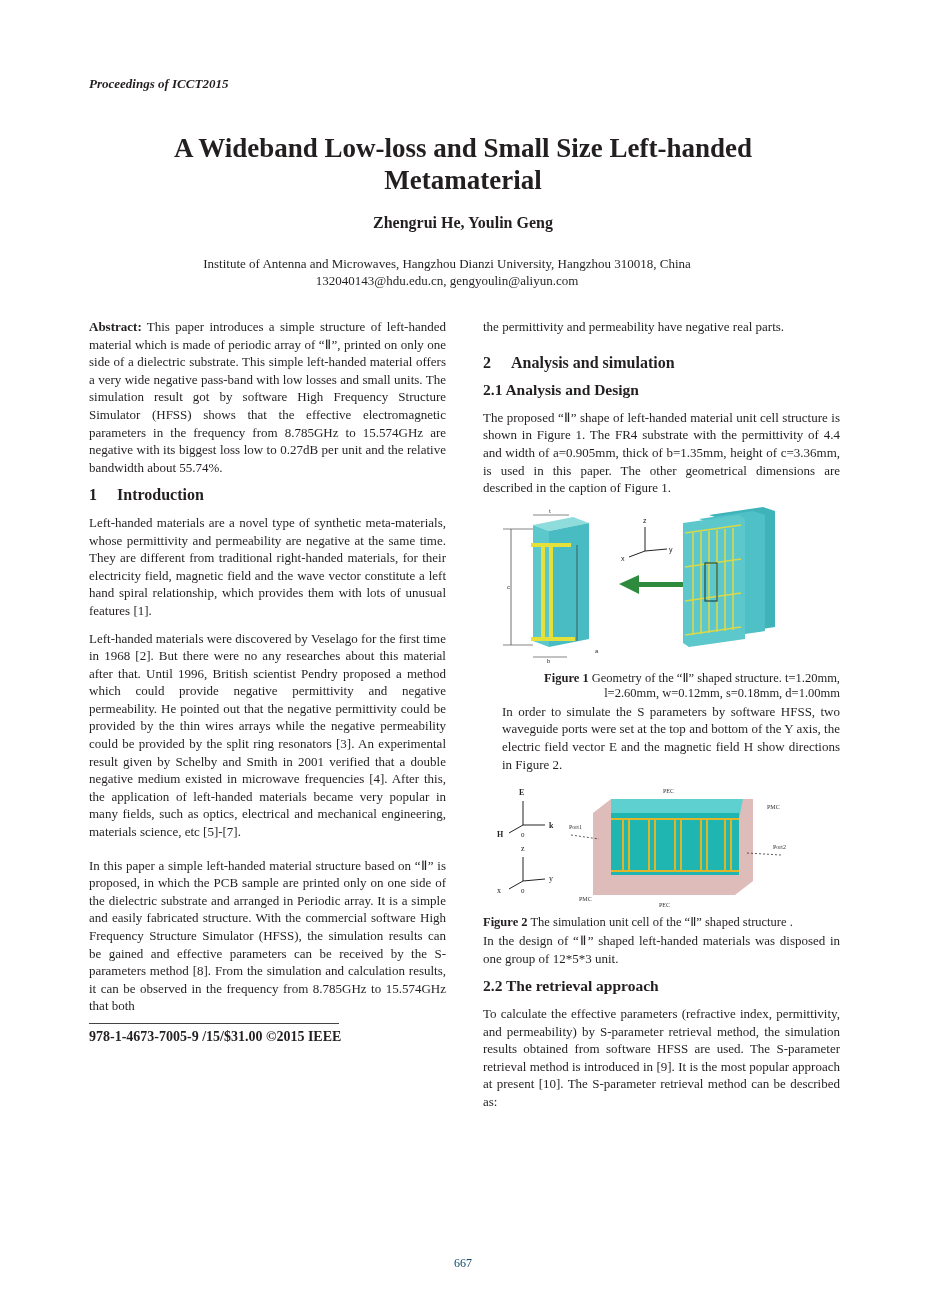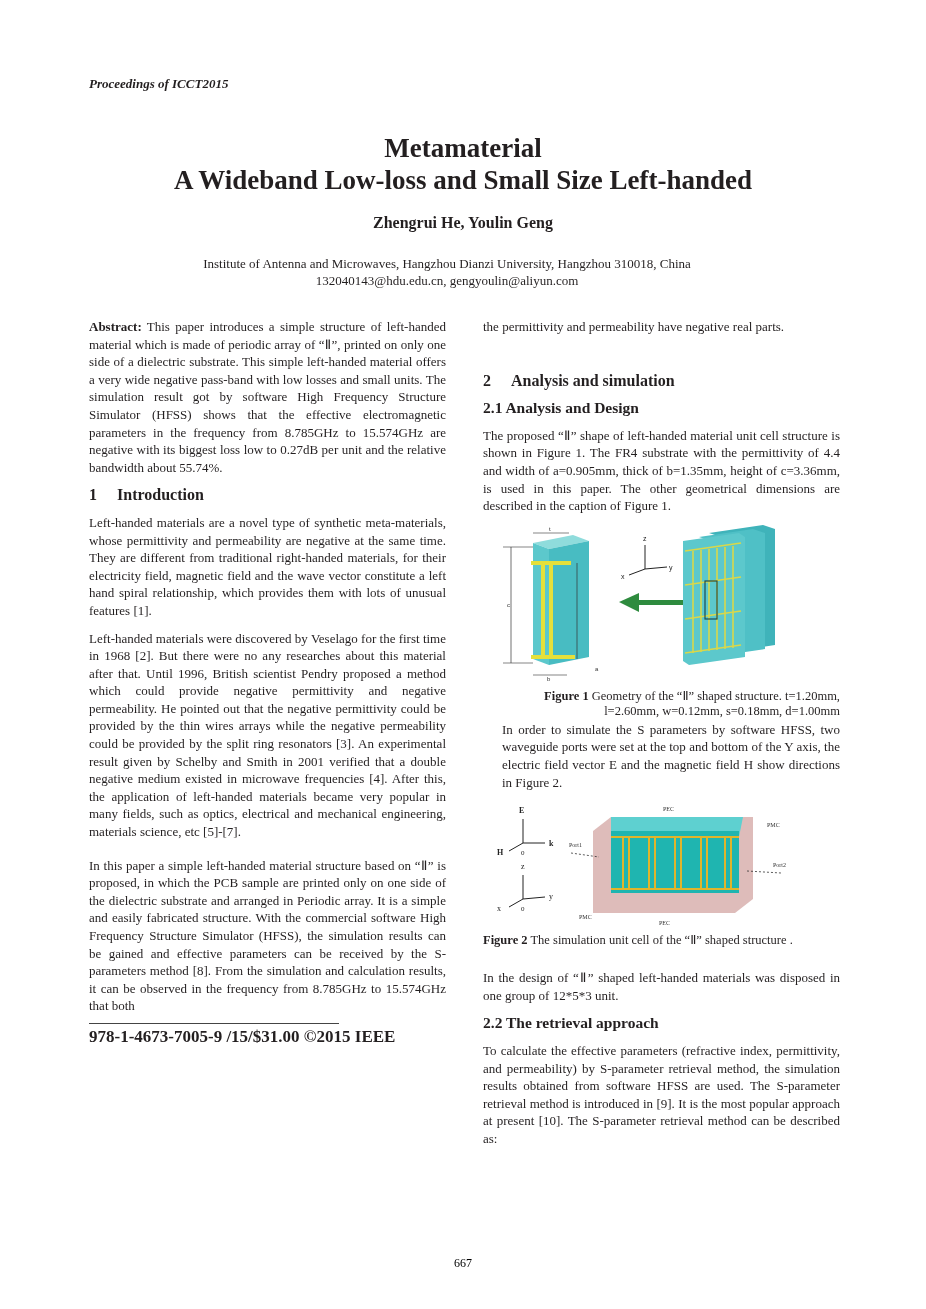--- a/index.html
+++ b/index.html
@@ -18,35 +18,35 @@
 
   p { text-align: justify; }
   .para { margin-bottom: 10px; }
   .b { font-weight: bold; }
 
   h2 { font-size: 16px; font-weight: bold; margin: 14px 0 10px 0; }
   h2 .num { display: inline-block; width: 28px; }
   h3 { font-size: 15.5px; font-weight: bold; margin: 6px 0 10px 0; }
 
   .footnote-rule { width: 250px; border-top: 1px solid #444; margin-top: 8px; }
-  .footnote { font-size: 17px; font-weight: bold; margin-top: 4px; }
+  .footnote { font-size: 14px; font-weight: bold; margin-top: 4px; }
 
   .fig { position: relative; margin: 8px 0 4px 0; }
   .caption { text-align: right; font-size: 12.5px; line-height: 15px; }
 
-  .page-number { position: absolute; left: 0; width: 926px; top: 1256px; text-align: center; font-size: 12px; color: #000000; }
+  .page-number { position: absolute; left: 0; width: 926px; top: 1256px; text-align: center; font-size: 12px; color: #0c4a6e; }
 </style>
 </head>
 <body>
 
 <div class="running-head">Proceedings of ICCT2015</div>
 
 <div class="title">
+  <div>A Wideband Low-loss and Small Size Left-handed</div>
   <div>Metamaterial</div>
-  <div>A Wideband Low-loss and Small Size Left-handed</div>
 </div>
 
 <div class="authors">Zhengrui  He, Youlin  Geng</div>
 
 <div class="affil">
   <div>Institute of Antenna and Microwaves, Hangzhou Dianzi University, Hangzhou 310018,  China</div>
   <div>132040143@hdu.edu.cn,  gengyoulin@aliyun.com</div>
 </div>
 
 <div class="col col-left">
@@ -61,21 +61,21 @@
   <p class="para">Left-handed materials were discovered by Veselago for the first time in 1968 [2]. But there were no any researches about this material after that. Until 1996, British scientist Pendry proposed a method which could provide negative permittivity and negative permeability. He pointed out that the negative permittivity could be provided by the thin wires arrays while the negative permeability could be provided by the split ring resonators [3]. An experimental result given by Schelby and Smith in 2001 verified that a double negative medium existed in microwave frequencies [4]. After this, the application of left-handed materials became very popular in many fields, such as optics, electrical and mechanical engineering, materials science, etc [5]-[7].</p>
   <p class="para" style="margin-top:16px;margin-bottom:0;">In this paper a simple left-handed material structure based on “Ⅱ” is proposed, in which the PCB sample are printed only on one side of the dielectric substrate and arranged in Periodic array. It is a simple and easily fabricated structure. With the commercial software High Frequency Structure Simulator (HFSS), the simulation results can be gained and effective parameters can be received by the S-parameters method [8]. From the simulation and calculation results, it can be observed in the frequency from 8.785GHz to 15.574GHz that both</p>
 
   <div class="footnote-rule"></div>
   <div class="footnote">978-1-4673-7005-9 /15/$31.00 ©2015 IEEE</div>
 </div>
 
 <div class="col col-right">
   <p class="para">the permittivity and permeability have negative real parts.</p>
 
-  <h2 style="margin-top:36px;">
+  <h2 style="margin-top:18px;">
     <span class="num">2</span><span>Analysis and simulation</span>
   </h2>
   <h3>2.1 Analysis and Design</h3>
   <p class="para">The proposed “Ⅱ” shape of left-handed material unit cell structure is shown in Figure 1. The FR4 substrate with the permittivity of 4.4 and width of a=0.905mm, thick of b=1.35mm, height of c=3.36mm, is used in this paper. The other geometrical dimensions are described in the caption of Figure 1.</p>
 
   <div class="fig" style="height:160px;">
     <svg width="357" height="160" viewBox="0 0 357 160">
 
       <g>
         <polygon points="50,18 90,10 106,16 66,24" fill="#8fdcdc"></polygon>
@@ -189,19 +189,19 @@
       <g stroke="#333" stroke-width="0.8" stroke-dasharray="2,2">
         <line x1="88" y1="52" x2="116" y2="56"></line>
         <line x1="264" y1="70" x2="298" y2="72"></line>
       </g>
     </svg>
   </div>
   <div class="caption" style="text-align:left;">
     <span class="b">Figure 2</span><span> The simulation unit cell of the “Ⅱ” shaped structure .</span>
   </div>
 
-  <p class="para" style="margin-top:21px;">In the design of “Ⅱ” shaped left-handed materials was disposed in one group of 12*5*3  unit.</p>
+  <p class="para" style="margin-top:2px;">In the design of “Ⅱ” shaped left-handed materials was disposed in one group of 12*5*3  unit.</p>
 
   <h3>2.2 The retrieval approach</h3>
   <p class="para">To calculate the effective parameters (refractive index, permittivity, and permeability) by S-parameter retrieval method, the simulation results obtained from software HFSS are used. The S-parameter retrieval method is introduced in [9]. It is the most popular approach at present [10]. The S-parameter retrieval method can be described as:</p>
 </div>
 
 <div class="page-number">667</div>
 
 </body></html>

